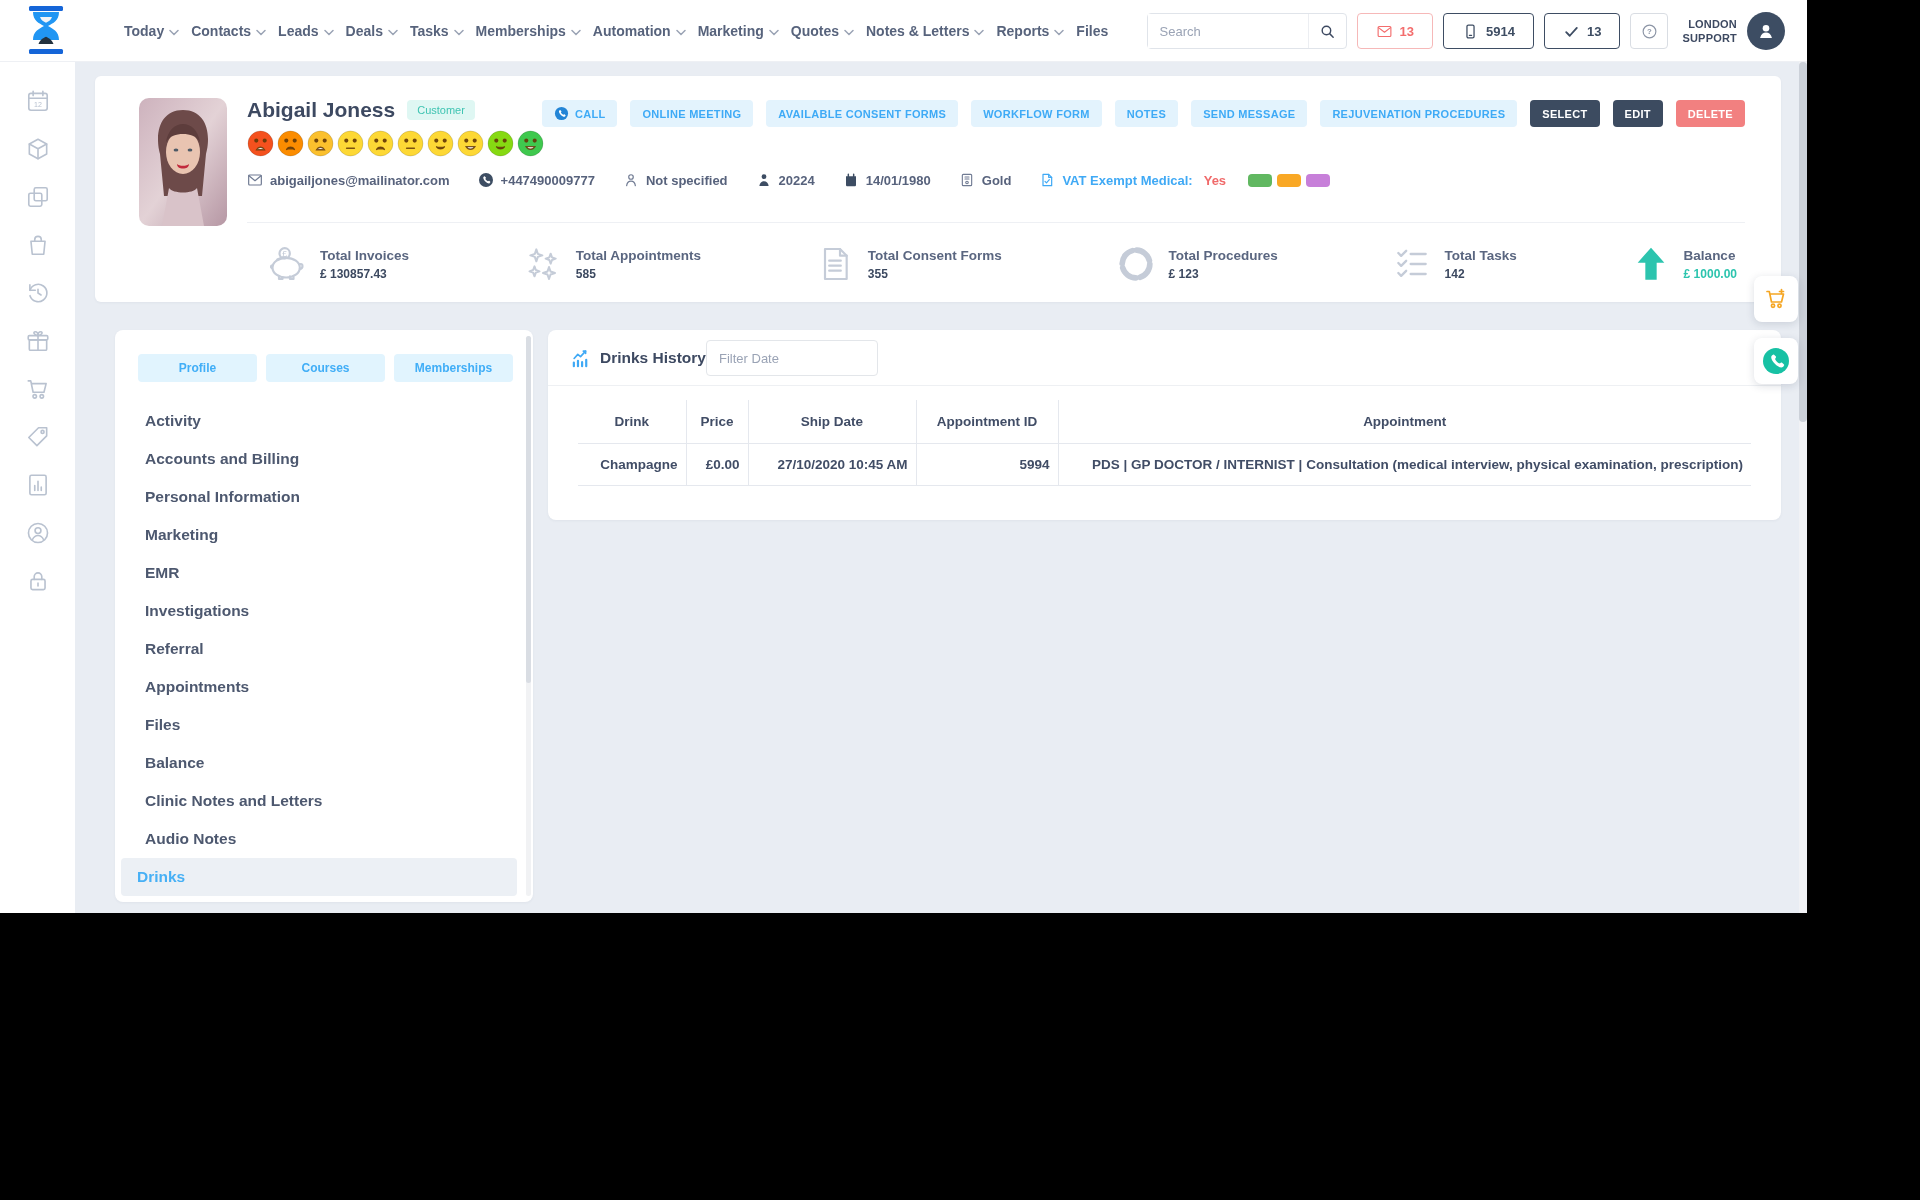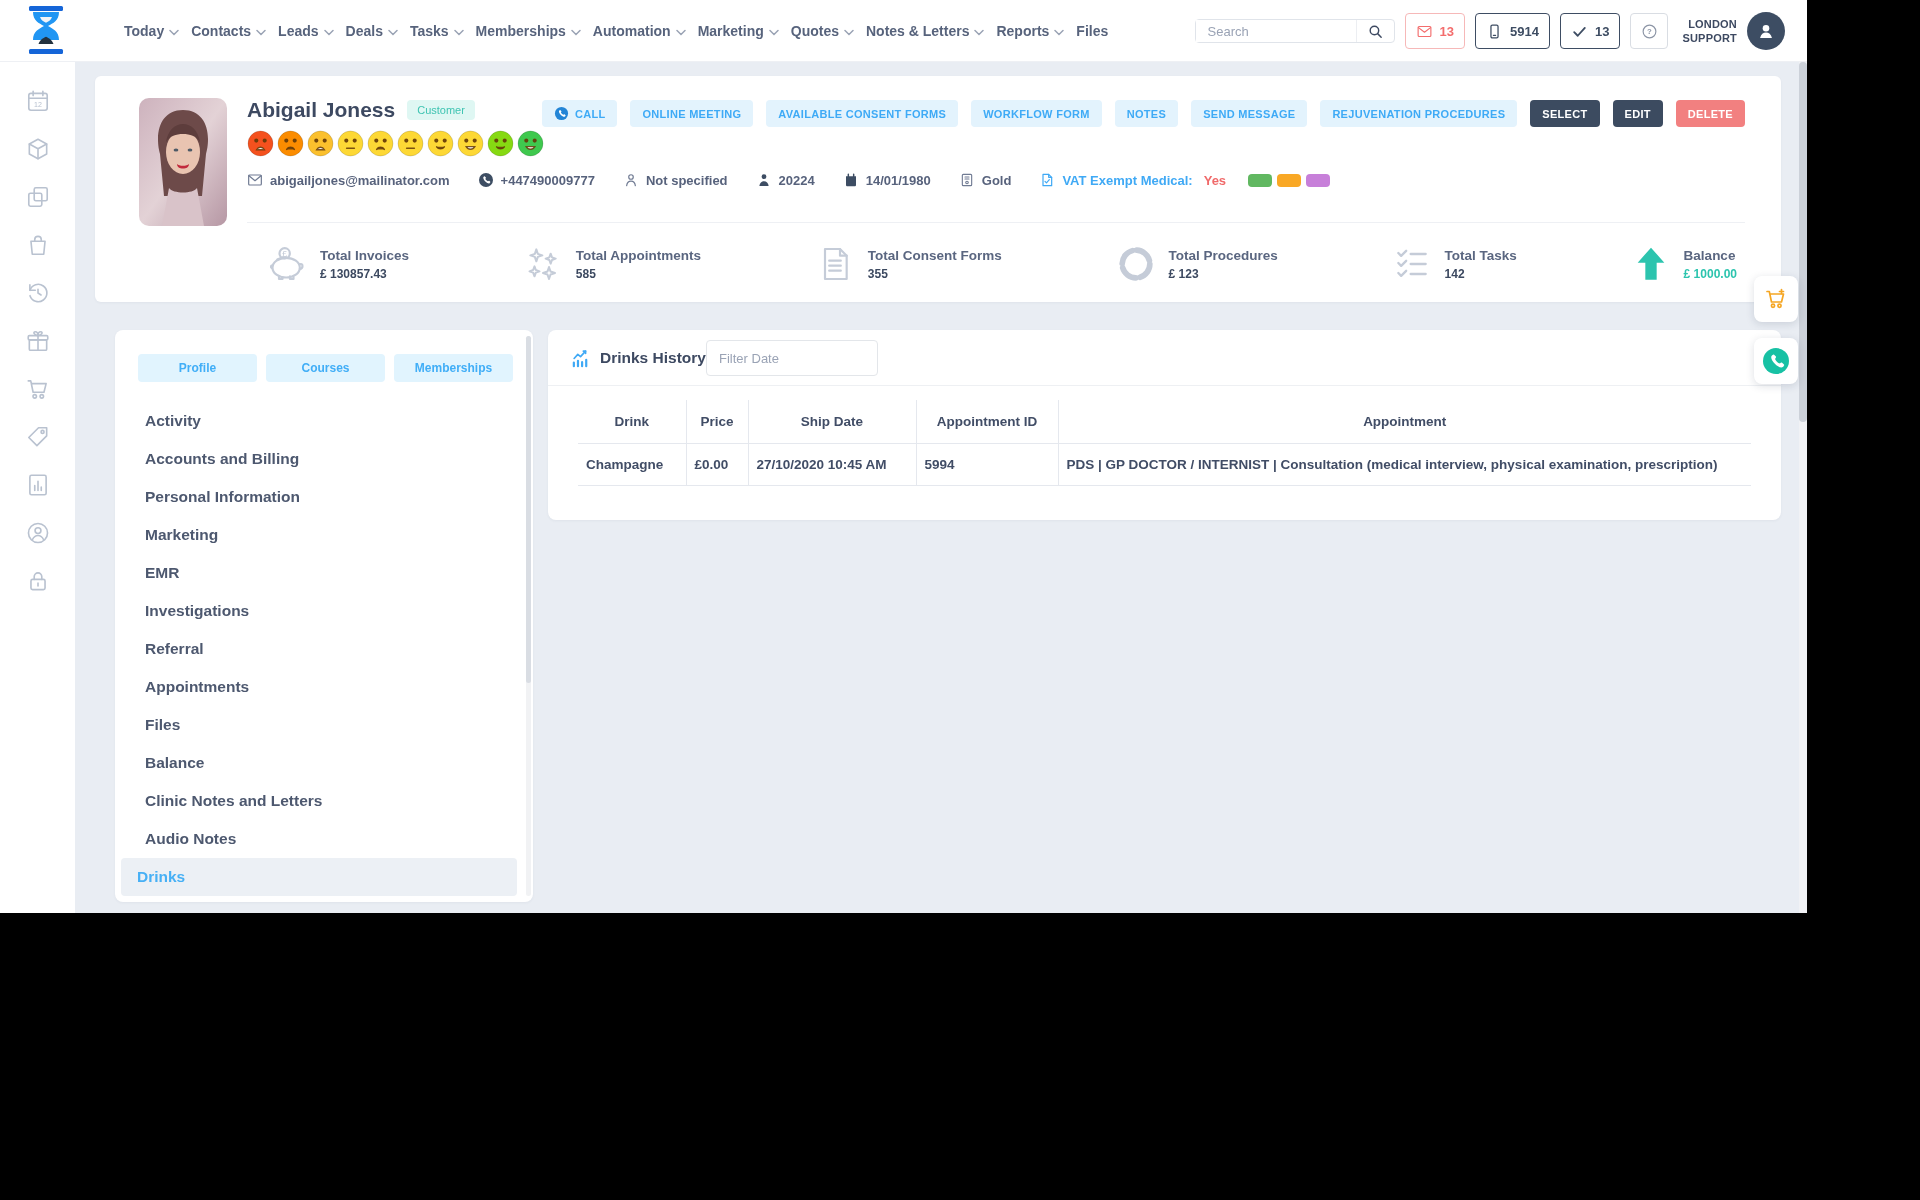--- a/index.html
+++ b/index.html
@@ -7,26 +7,26 @@
   .app{position:absolute;left:0;top:0;width:1807px;height:913px;background:#e9edf3;overflow:hidden}
 
   
   .topbar{position:absolute;left:0;top:0;width:100%;height:62px;background:#fff;border-bottom:1px solid #eef0f4;z-index:6}
   .logo{position:absolute;left:20px;top:4px;width:52px;height:54px;cursor:pointer}
   .nav{position:absolute;left:124px;top:0;height:62px;display:flex;align-items:center;gap:12px}
   .nav-item{display:flex;align-items:center;gap:5px;font-size:14px;font-weight:700;color:#57637c;cursor:pointer;white-space:nowrap}
   .chev{display:inline-flex;width:10px;height:7px;color:#9aa3b4;margin-top:2px}
   .chev svg{width:10px;height:7px}
   .top-right{position:absolute;right:22px;top:0;height:62px;display:flex;align-items:center;gap:10px}
-  .searchbox{width:200px;height:24px;border:1px solid #e0e4ea;border-radius:4px;display:flex;background:#fff}
+  .searchbox{width:200px;height:36px;border:1px solid #e0e4ea;border-radius:4px;display:flex;background:#fff}
   .searchbox input{flex:1;border:none;outline:none;font-size:13px;color:#4b5669;padding:0 12px;font-family:inherit;min-width:0}
   .searchbox input::placeholder{color:#9aa3b5}
   .search-btn{width:38px;height:100%;display:flex;align-items:center;justify-content:center;border-left:1px solid #eceef2;color:#3d4961;cursor:pointer}
   .search-btn svg{width:17px;height:17px}
-  .tbadge{height:36px;min-width:60px;padding:0 10px;border-radius:4px;display:flex;align-items:center;justify-content:center;gap:7px;font-size:13px;font-weight:700;cursor:pointer;background:#fff}
+  .tbadge{height:36px;min-width:60px;padding:0 18px;border-radius:4px;display:flex;align-items:center;justify-content:center;gap:7px;font-size:13px;font-weight:700;cursor:pointer;background:#fff}
   .tbadge svg{width:17px;height:17px}
   .tbadge.mail{border:1px solid #f6b8b8;color:#f36d6d}
   .tbadge.cell,.tbadge.done{border:1px solid #3e4d63;color:#3e4d63}
   .tbadge.help{border:1px solid #d9dde3;color:#8b94a5;min-width:38px;padding:0}
   .acct{font-size:11px;font-weight:800;color:#3d4961;text-align:right;line-height:1.3;letter-spacing:.2px;margin-left:4px}
   .avatar{width:38px;height:38px;border-radius:50%;background:#3d4d63;display:flex;align-items:center;justify-content:center;cursor:pointer}
   .avatar svg{width:22px;height:22px}
 
   
   .iconbar{position:absolute;left:0;top:62px;width:75px;height:851px;background:#fff;display:flex;flex-direction:column;align-items:center;padding-top:26px;gap:22px}
@@ -81,21 +81,21 @@
   
   .main-card{position:absolute;left:548px;top:330px;width:1233px;height:190px;background:#fff;border-radius:8px;box-shadow:0 1px 3px rgba(40,50,80,.05)}
   .mc-head{position:absolute;left:0;right:0;top:0;height:56px;border-bottom:1px solid #eef0f3}
   .mc-ic{position:absolute;left:22px;top:17px;width:22px;height:22px;color:#3fa9f5}
   .mc-ic svg{width:22px;height:22px}
   .mc-title{position:absolute;left:52px;top:19px;font-size:15.5px;font-weight:700;color:#3d4961}
   .filter-input{position:absolute;left:158px;top:10px;width:172px;height:36px;border:1px solid #e3e6ea;border-radius:4px;padding:0 12px;font-size:13px;color:#4b5669;outline:none;font-family:inherit}
   .filter-input::placeholder{color:#9aa3b5}
   table.drinks{position:absolute;left:30px;top:70px;width:1173px;border-collapse:collapse;table-layout:fixed}
   .drinks th{font-size:13.5px;font-weight:700;color:#414d66;padding:14px 8px;text-align:center;border-bottom:1px solid #e5e8ee}
-  .drinks td{font-size:13.5px;font-weight:600;color:#414d66;padding:13px 8px;text-align:left;border-bottom:1px solid #e5e8ee;overflow:hidden;text-overflow:ellipsis;white-space:nowrap}
+  .drinks td{font-size:13.5px;font-weight:600;color:#414d66;padding:13px 8px;text-align:right;border-bottom:1px solid #e5e8ee;overflow:hidden;text-overflow:ellipsis;white-space:nowrap}
   .drinks th:not(:last-child),.drinks td:not(:last-child){border-right:1px solid #e5e8ee}
   .drinks .c0{width:108px}.drinks .c1{width:62px}.drinks .c2{width:168px}.drinks .c3{width:142px}
   .drinks tbody tr{cursor:pointer}
 
   
   .float-btn{position:absolute;left:1754px;width:44px;height:46px;background:#fff;border-radius:8px;box-shadow:0 2px 8px rgba(30,40,70,.15);display:flex;align-items:center;justify-content:center;cursor:pointer;z-index:8}
   .float-cart{top:276px;color:#f5a623}
   .float-cart svg{width:24px;height:24px}
   .float-wa{top:338px}
   .float-wa svg{width:28px;height:28px}

